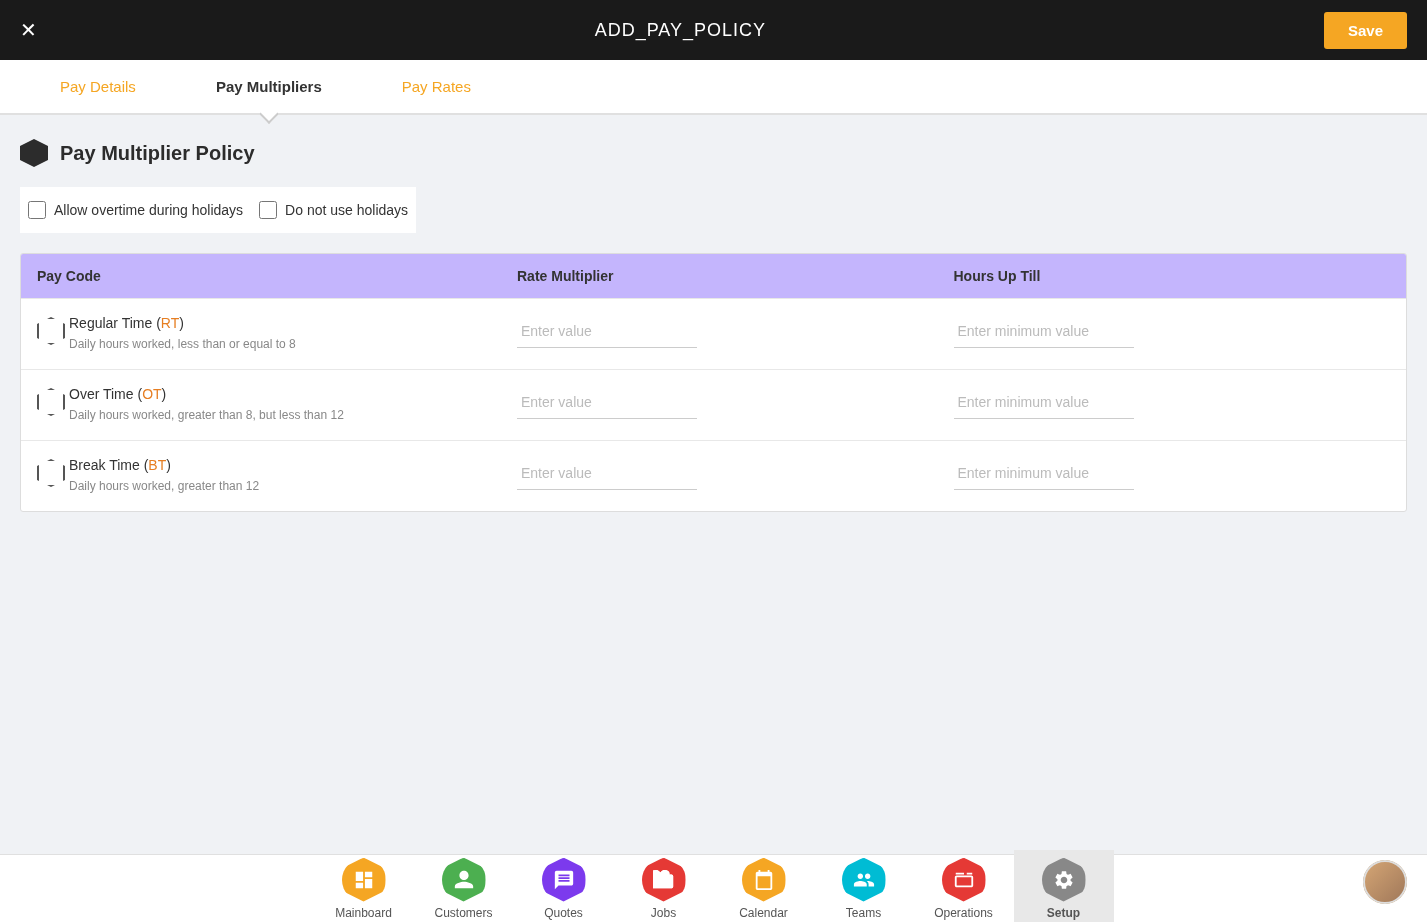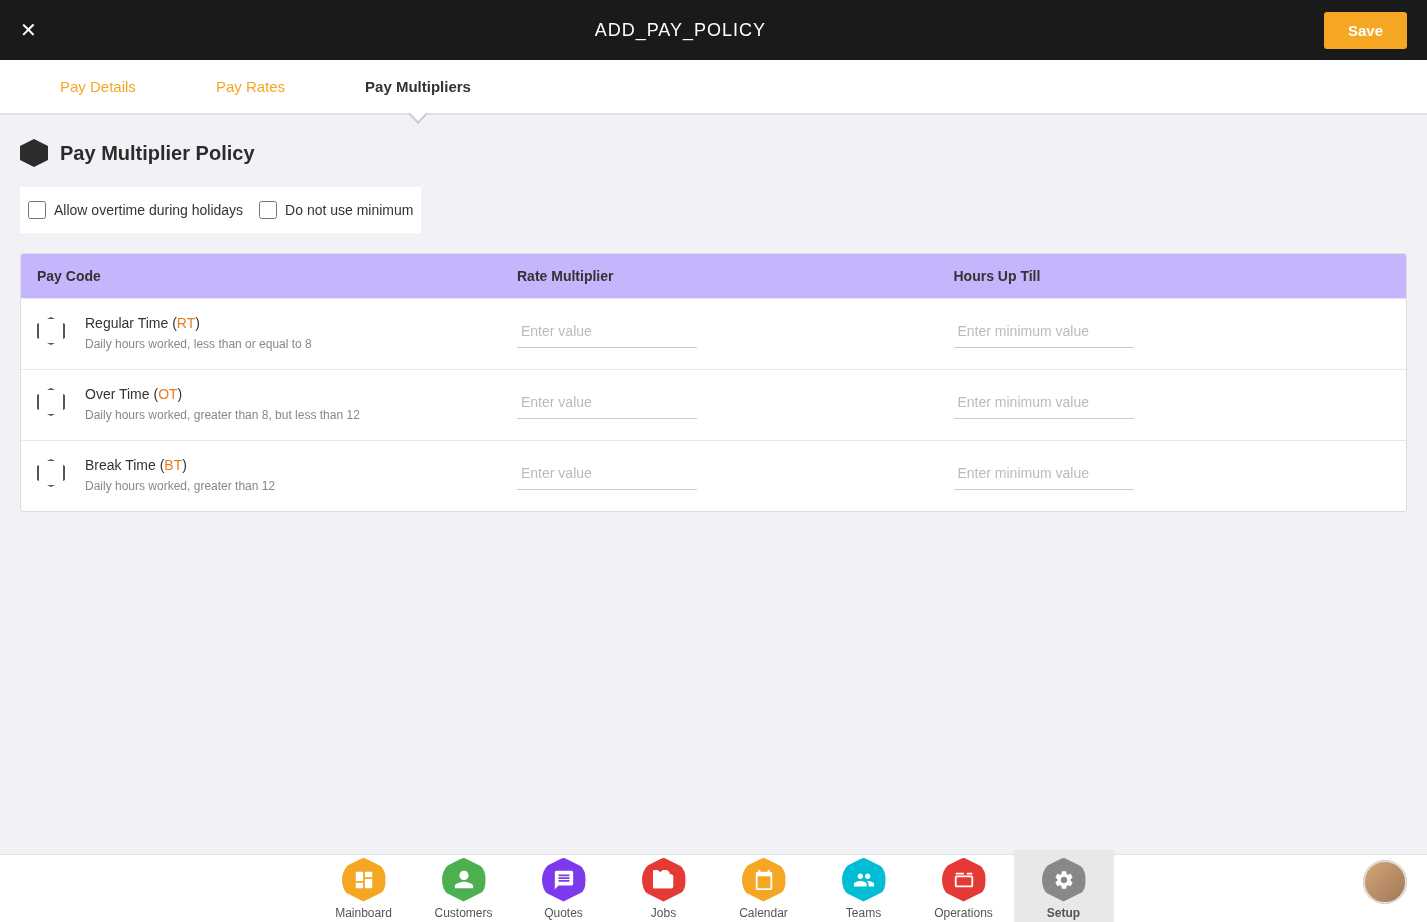--- a/index.html
+++ b/index.html
@@ -137,21 +137,21 @@
     .table-row {
       display: grid;
       grid-template-columns: 480px 1fr 1fr;
       padding: 16px 16px;
       border-top: 1px solid #e8e8e8;
       align-items: start;
     }
     .pay-code-cell {
       display: flex;
       align-items: flex-start;
-      gap: 20px;
+      gap: 4px;
     }
     .pay-code-hex {
       width: 28px;
       height: 28px;
       border: 2px solid #555;
       clip-path: polygon(50% 0%, 100% 25%, 100% 75%, 50% 100%, 0% 75%, 0% 25%);
       margin-top: 2px;
       flex-shrink: 0;
     }
     .pay-code-info {}
@@ -268,43 +268,43 @@
 <div class="header">
   <button class="header-close">✕</button>
   <span class="header-title">ADD_PAY_POLICY</span>
   <button class="header-save">Save</button>
 </div>
 
 <div class="tabs">
   <div class="tab">
     <span>Pay Details</span>
   </div>
+  <div class="tab active">
+    <span>Pay Multipliers</span>
+  </div>
   <div class="tab">
     <span>Pay Rates</span>
-  </div>
-  <div class="tab active">
-    <span>Pay Multipliers</span>
   </div>
 </div>
 
 <div class="content">
 
   <div class="section-header">
     <div class="hex-icon"></div>
     <span class="section-title">Pay Multiplier Policy</span>
   </div>
 
   <div class="checkboxes-wrapper">
     <div class="checkbox-item">
       <input type="checkbox" id="allow-overtime" style="">
       <label class="checkbox-label" for="allow-overtime">Allow overtime during holidays</label>
     </div>
     <div class="checkbox-item">
       <input type="checkbox" id="no-overtime" style="">
-      <label class="checkbox-label" for="no-overtime">Do not use minimum</label>
+      <label class="checkbox-label" for="no-overtime">Do not use holidays</label>
     </div>
   </div>
 
   <div class="table-container">
 
     <div class="table-header">
       <div class="table-header-cell">Pay Code</div>
       <div class="table-header-cell">Rate Multiplier</div>
       <div class="table-header-cell">Hours Up Till</div>
     </div>

